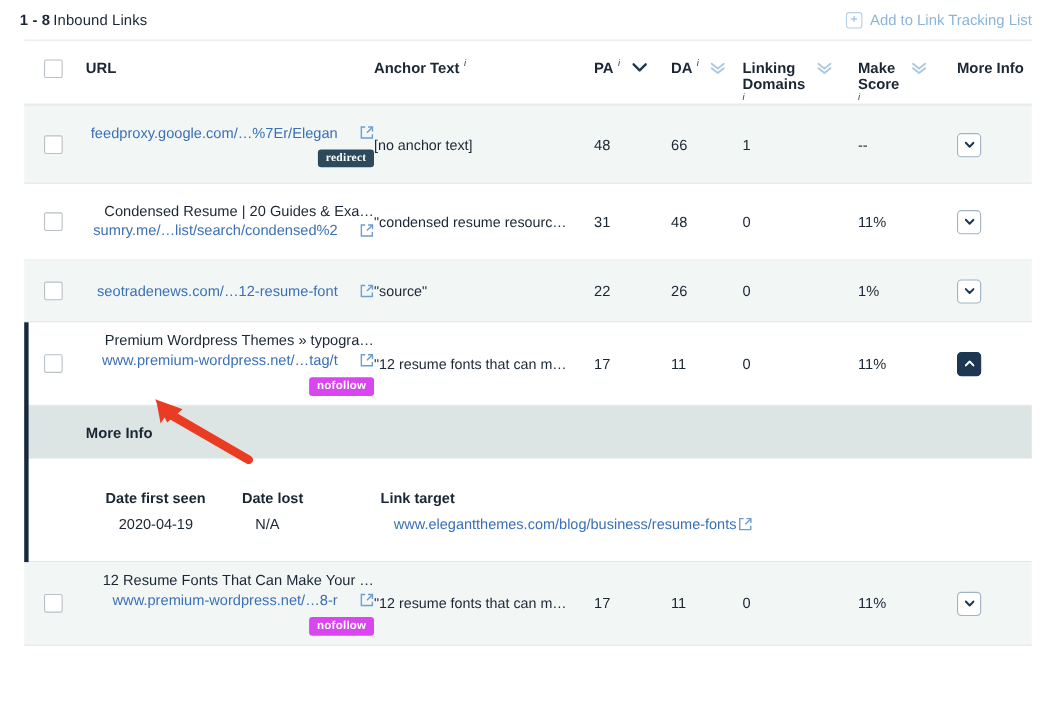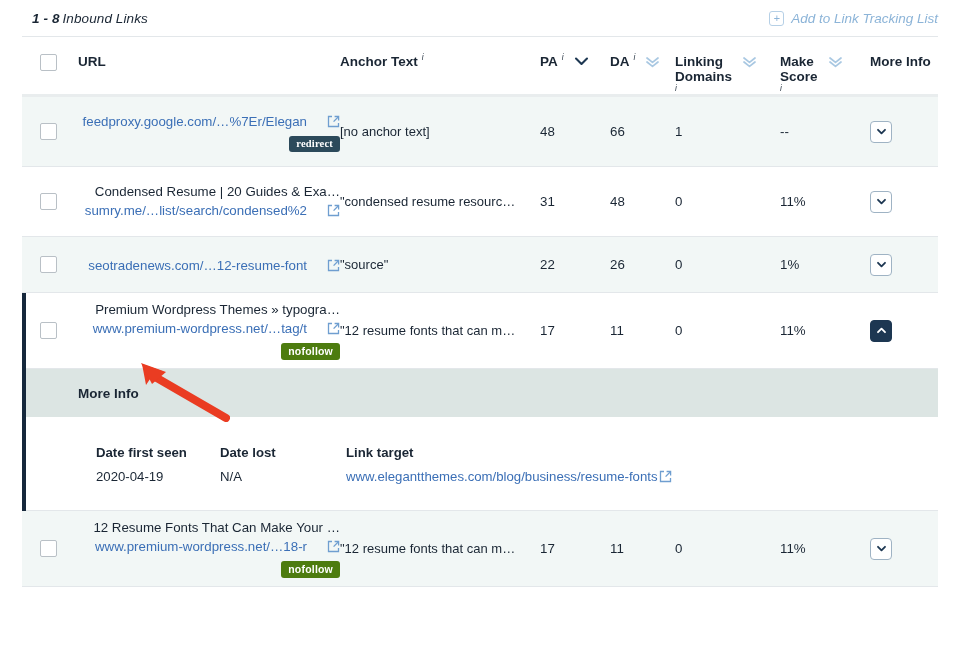--- a/index.html
+++ b/index.html
@@ -12,23 +12,22 @@
     color: #1a2634;
     overflow: hidden;
     position: relative;
   }
 
   
   .topbar {
     height: 36px;
     display: flex;
     align-items: center;
-    padding: 0 22px 0 32px;
+    padding: 0 22px 0 18px;
     position: relative;
-    font-style: italic;
   }
   .count-label {
     font-size: 13.5px;
     color: #1a2634;
     letter-spacing: .1px;
   }
   .count-label .rng { font-weight: 700; }
   .count-label .ttl { font-weight: 400; margin-left: 3px; }
   .add-tracking {
     margin-left: auto;
@@ -146,21 +145,21 @@
     display: inline-block;
     margin-top: 6px;
     padding: 2px 7px 3px;
     border-radius: 3px;
     font-size: 10.5px;
     font-weight: 700;
     color: #ffffff;
     letter-spacing: .2px;
   }
   .badge.redirect { background: #2c4a5b; font-family: Liberation Serif, serif; }
-  .badge.nofollow { background: #4d7c0f; }
+  .badge.nofollow { background: #d946ef; }
 
   .anchor-text {
     font-size: 13px;
     color: #1a2634;
     white-space: nowrap;
     overflow: hidden;
     text-overflow: ellipsis;
     display: block;
     max-width: 190px;
   }
@@ -207,21 +206,21 @@
   }
   .mi-col { padding-right: 0; }
   .mi-col.first { width: 124px; }
   .mi-col.second { width: 126px; }
   .mi-head {
     font-size: 13.2px;
     font-weight: 700;
     color: #1a2634;
     margin-bottom: 9px;
   }
-  .mi-val { font-size: 13.2px; color: #1a2634; }
+  .mi-val { font-size: 13.2px; color: #1a2634; margin-left: 12px; }
   .mi-val a {
     color: #3b6fb6;
     text-decoration: none;
     display: inline-flex;
     align-items: center;
     gap: 1px;
   }
 
   
   .watermark {
@@ -486,21 +485,21 @@
     </div>
   </div>
 
   <div class="row tr alt xtall">
     <div class="c-check">
       <span class="checkbox"></span>
     </div>
     <div class="c-url">
       <div class="url-title">12 Resume Fonts That Can Make Your …</div>
       <span class="url-link">
-        <span>www.premium-wordpress.net/…18-r</span>
+        <span>www.premium-wordpress.net/…8-r</span>
         <span class="ext-ico">
           <svg width="13" height="13" viewBox="0 0 13 13">
               <path d="M5 1.5H1.5v10h10V8" fill="none" stroke="#6f9ed0" stroke-width="1.3"></path>
               <path d="M7.6 1.5h4v4" fill="none" stroke="#6f9ed0" stroke-width="1.3"></path>
               <path d="M11.4 1.8 L6.6 6.6" stroke="#6f9ed0" stroke-width="1.3"></path>
             </svg>
         </span>
       </span>
       <span class="badge nofollow">nofollow</span>
     </div>

